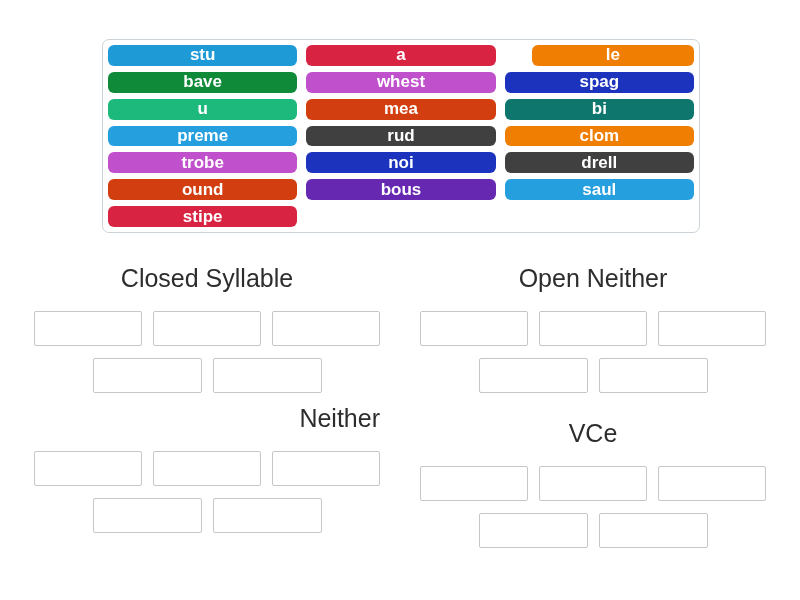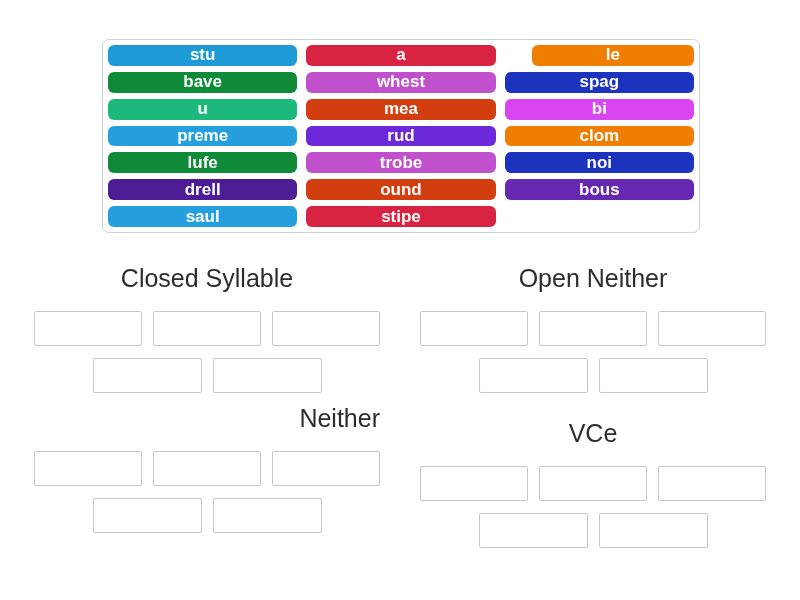--- a/index.html
+++ b/index.html
@@ -81,28 +81,27 @@
 
   <div class="board" id="board">
       <div class="tile" style="background: rgb(30, 154, 214);">stu</div>
       <div class="tile" style="background: rgb(217, 35, 66);">a</div>
       <div class="tile" style="background: rgb(240, 126, 3); margin-left: 27px;">le</div>
       <div class="tile" style="background: rgb(15, 138, 57);">bave</div>
       <div class="tile" style="background: rgb(192, 80, 204);">whest</div>
       <div class="tile" style="background: rgb(28, 51, 189);">spag</div>
       <div class="tile" style="background: rgb(29, 184, 124);">u</div>
       <div class="tile" style="background: rgb(210, 62, 16);">mea</div>
-      <div class="tile" style="background: #d946ef;">bi</div>
+      <div class="tile" style="background: #0f766e;">bi</div>
       <div class="tile" style="background: rgb(37, 159, 221);">preme</div>
-      <div class="tile" style="background: #6d28d9;">rud</div>
+      <div class="tile" style="background: #404040;">rud</div>
       <div class="tile" style="background: rgb(240, 126, 3);">clom</div>
-      <div class="tile" style="background: rgb(15, 138, 57);">lufe</div>
       <div class="tile" style="background: rgb(192, 80, 204);">trobe</div>
       <div class="tile" style="background: rgb(28, 51, 189);">noi</div>
-      <div class="tile" style="background: #4c1d95;">drell</div>
+      <div class="tile" style="background: #404040;">drell</div>
       <div class="tile" style="background: rgb(210, 62, 16);">ound</div>
       <div class="tile" style="background: rgb(102, 40, 176);">bous</div>
       <div class="tile" style="background: rgb(37, 159, 221);">saul</div>
       <div class="tile" style="background: rgb(217, 35, 66);">stipe</div>
     </div>
 
   <div id="groups">
       <section class="group pos-0">
     <h2 class="group-title">Closed Syllable</h2>
     <div>

